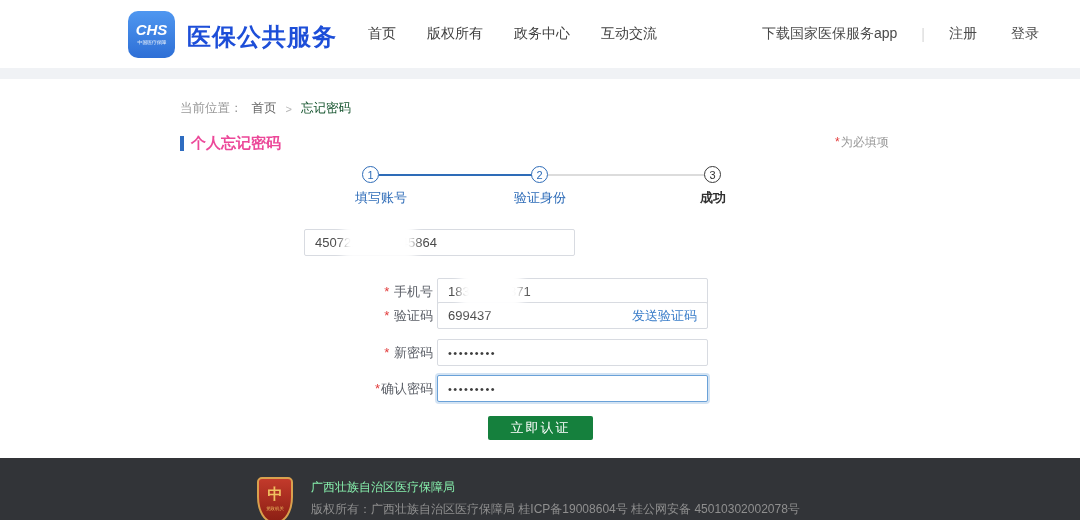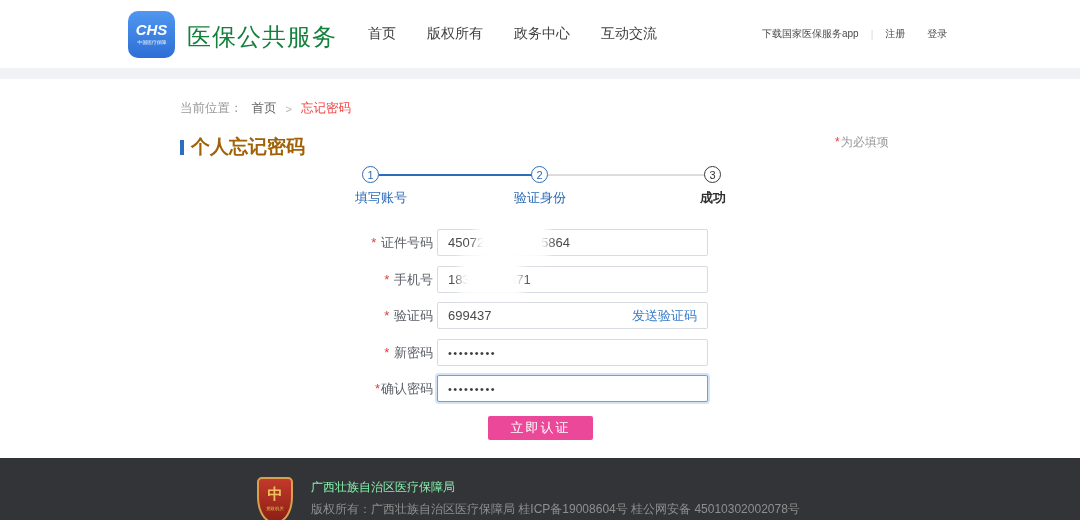--- a/index.html
+++ b/index.html
@@ -6,42 +6,42 @@
   #canvas{position:relative;width:1080px;height:520px;background:#ffffff;overflow:hidden;
           font-family:"Liberation Sans",sans-serif;}
 
   
   .top-header{position:absolute;left:0;top:0;width:1080px;height:68px;background:#fff;}
   .logo{position:absolute;left:128px;top:11px;width:47px;height:47px;border-radius:10px;
         background:linear-gradient(180deg,#4f97f0,#2e6fd6);display:flex;flex-direction:column;
         align-items:center;justify-content:center;color:#fff;cursor:pointer;}
   .logo-chs{font-size:15px;font-weight:bold;font-style:italic;line-height:1;}
   .logo-sub{font-size:8px;transform:scale(.6);line-height:1;margin-top:2px;white-space:nowrap;}
-  .brand{position:absolute;left:187px;top:21px;font-size:24px;font-weight:normal;color:#15803d;
+  .brand{position:absolute;left:187px;top:21px;font-size:24px;font-weight:bold;color:#1d4ed8;
          letter-spacing:1px;white-space:nowrap;}
   .nav{position:absolute;left:368px;top:0;height:68px;display:flex;align-items:center;gap:31px;
        font-size:14px;color:#3f3f3f;}
   .nav-item{cursor:pointer;white-space:nowrap;}
   .header-right{position:absolute;left:762px;top:0;height:68px;display:flex;align-items:center;
-                font-size:10px;color:#4a4a4a;}
+                font-size:14px;color:#4a4a4a;gap:12px;}
   .hr-app{cursor:pointer;}
   .hr-divider{color:#d8d8d8;margin:0 12px;}
   .hr-register{cursor:pointer;margin-right:22px;}
   .hr-login{cursor:pointer;}
   .gray-band{position:absolute;left:0;top:68px;width:1080px;height:11px;background:#f0f2f5;}
 
   
   .breadcrumb{position:absolute;left:180px;top:100px;display:flex;align-items:center;gap:9px;
               font-size:12.5px;color:#999;}
   .bc-home{color:#666;cursor:pointer;}
   .bc-sep{color:#b5b5b5;font-size:11px;}
-  .bc-current{color:#ef4444;}
+  .bc-current{color:#14532d;}
   .section-title{position:absolute;left:180px;top:134px;display:flex;align-items:center;}
   .title-bar{width:4px;height:15px;background:#2e6cc0;margin-right:7px;}
-  .title-text{font-size:19px;font-weight:600;color:#a16207;text-align:center;}
+  .title-text{font-size:15px;font-weight:600;color:#ec4899;text-align:center;}
   .required-note{position:absolute;left:835px;top:134px;font-size:12px;color:#999;}
   .req-star{color:#e23c3c;margin-right:1px;}
 
   
   .step-circle{position:absolute;width:17px;height:17px;border-radius:50%;background:#fff;
                display:flex;align-items:center;justify-content:center;font-size:11px;z-index:2;box-sizing:border-box;}
   .sc-blue{border:1.5px solid #2e6cb8;color:#2e6cb8;}
   .sc-dark{border:1.5px solid #3a3a3a;color:#333;}
   .sc1{left:362px;top:166px;}
   .sc2{left:531px;top:166px;}
@@ -49,35 +49,35 @@
   .step-line{position:absolute;top:174px;height:2px;z-index:1;}
   .sl1{left:379px;width:153px;background:#2e6cb8;}
   .sl2{left:548px;width:157px;background:#dcdcdc;}
   .step-label{position:absolute;top:189px;width:100px;text-align:center;font-size:13px;}
   .stl1{left:331px;color:#2e6cb8;}
   .stl2{left:490px;color:#2e6cb8;}
   .stl3{left:663px;color:#2f2f2f;font-weight:bold;}
 
   
   .form-row{position:absolute;left:300px;display:flex;align-items:center;}
-  .fr1{top:229px;} .fr2{top:266px;} .fr3{top:302px;} .fr4{top:339px;} .fr5{top:375px;}
+  .fr1{top:229px;} .fr2{top:278px;} .fr3{top:302px;} .fr4{top:339px;} .fr5{top:375px;}
   .f-label{width:133px;text-align:right;font-size:13px;color:#5a5e66;white-space:nowrap;}
   .f-input{position:relative;margin-left:4px;width:259px;height:25px;border:1px solid #d8dbe1;
            border-radius:2px;background:#fff;display:flex;align-items:center;padding-left:10px;
            font-size:13px;color:#4a4a4a;cursor:text;}
   .f-input.focused{border:1px solid #6aa1d8;box-shadow:0 0 0 2px rgba(130,175,220,.35);}
   .redact-spacer-id{display:inline-block;width:28px;}
   .redact-spacer-phone{display:inline-block;width:32px;}
   .redact-patch{position:absolute;background:#ffffff;filter:blur(4px);z-index:3;pointer-events:none;}
   .rp-id{left:38px;top:-12px;width:72px;height:42px;}
   .rp-phone{left:22px;top:-14px;width:62px;height:44px;}
   .send-code{position:absolute;right:10px;top:0;height:25px;display:flex;align-items:center;
              font-size:13px;color:#3a7dc9;cursor:pointer;}
   .dots{font-size:11px;letter-spacing:1.5px;color:#3d3d3d;}
-  .submit-btn{position:absolute;left:488px;top:416px;width:105px;height:24px;background:#ec4899;
+  .submit-btn{position:absolute;left:488px;top:416px;width:105px;height:24px;background:#15803d;
               color:#fff;font-size:13px;border:none;border-radius:2px;display:flex;align-items:center;
               justify-content:center;letter-spacing:2px;cursor:pointer;}
 
   
   .footer{position:absolute;left:0;top:458px;width:1080px;height:62px;background:#323438;}
   .badge{position:absolute;left:257px;top:19px;width:36px;height:46px;
          background:linear-gradient(180deg,#c23a2b,#8c1f14);border:2px solid #d9a14e;box-sizing:border-box;
          border-radius:5px 5px 16px 16px / 5px 5px 26px 26px;display:flex;flex-direction:column;
          align-items:center;justify-content:center;cursor:pointer;}
   .badge-emblem{color:#f0c060;font-size:15px;font-weight:bold;font-family:"Liberation Serif",serif;line-height:1;}
@@ -129,21 +129,20 @@
   <div class="step-line sl1"></div>
   <div class="step-line sl2"></div>
   <div class="step-circle sc-blue sc1">1</div>
   <div class="step-circle sc-blue sc2">2</div>
   <div class="step-circle sc-dark sc3">3</div>
   <div class="step-label stl1">填写账号</div>
   <div class="step-label stl2">验证身份</div>
   <div class="step-label stl3">成功</div>
 
   <div class="form-row fr1">
-    <div class="f-label"><span class="req-star">*</span> <span>证件号码</span></div>
     <div class="f-input">
       <span>450721</span>
         <span class="redact-spacer-id"></span>
         <span>3145864</span>
       <div class="redact-patch rp-id"></div>
     </div>
   </div>
 
   <div class="form-row fr2">
     <div class="f-label"><span class="req-star">*</span> <span>手机号</span></div>

